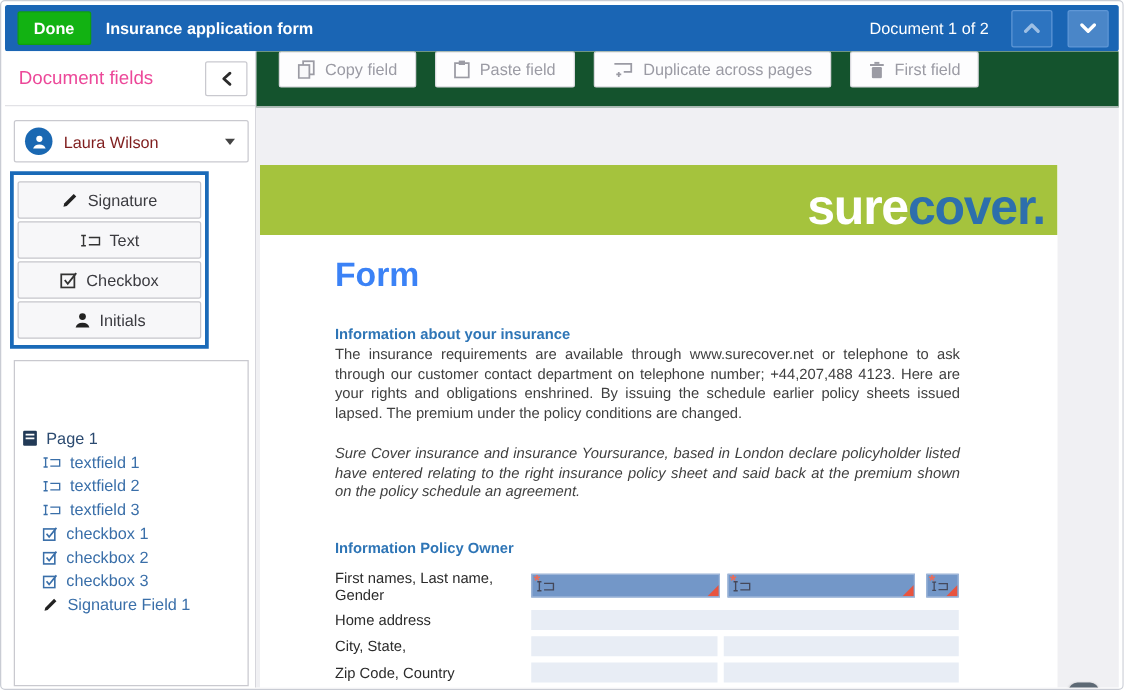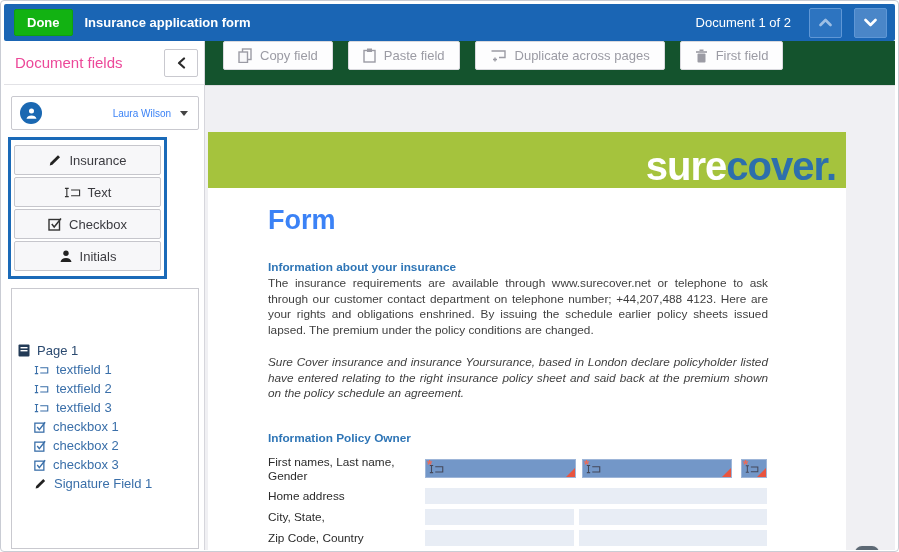--- a/index.html
+++ b/index.html
@@ -54,21 +54,21 @@
 
   .signer-select {
     margin:11px 5px 0 7px; height:34px; border:1px solid #c9c9cf; border-radius:2px;
     background:#fff; display:flex; align-items:center; padding:0 10px 0 8px;
     gap:9px; cursor:pointer;
   }
   .avatar {
     width:22px; height:22px; border-radius:50%; background:#1a68b2;
     display:flex; align-items:center; justify-content:center; flex-shrink:0;
   }
-  .signer-name { font-size:10px; color:#3b82f6; flex:1;text-align:right; }
+  .signer-name { font-size:13px; color:#7f1d1d; flex:1; }
   .caret-down {
     width:0; height:0; border-left:4px solid transparent;
     border-right:4px solid transparent; border-top:5px solid #444;
   }
 
   .field-buttons-box {
     margin:7px 0 0 4px; width:159px; border:3px solid #1a6ab8;
     padding:3px; background:#fff;
   }
   .field-btn {
@@ -206,21 +206,21 @@
         <span class="caret-down"></span>
       </div>
 
       <div class="field-buttons-box">
         <button class="field-btn">
           <span>
             <svg width="14" height="14" viewBox="0 0 16 16">
               <path d="M2 14.2 L2.7 11.2 L11.4 2.5 L13.7 4.8 L5 13.5 Z" fill="#222222"></path>
             </svg>
           </span>
-          <span>Insurance</span>
+          <span>Signature</span>
         </button>
         <button class="field-btn">
           <span>
             <svg width="17" height="11" viewBox="0 0 18 11">
               <path d="M1 1.2 h4 M3 1.2 v8.6 M1 9.8 h4" stroke="#333333" stroke-width="1.2" fill="none"></path>
               <path d="M7.5 2.8 H16.5 V9 H7.5" stroke="#333333" stroke-width="1.2" fill="none"></path>
             </svg>
           </span>
           <span>Text</span>
         </button>

